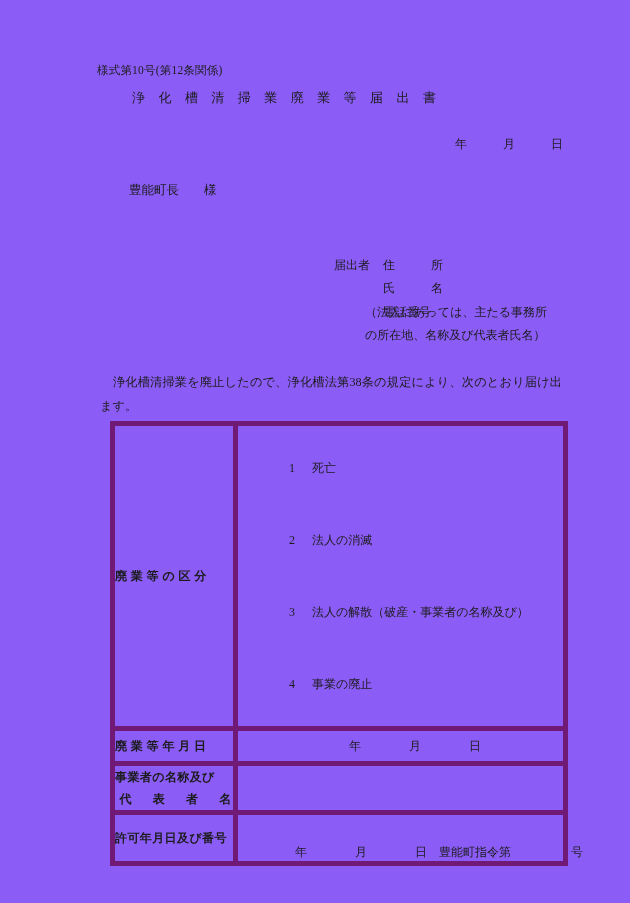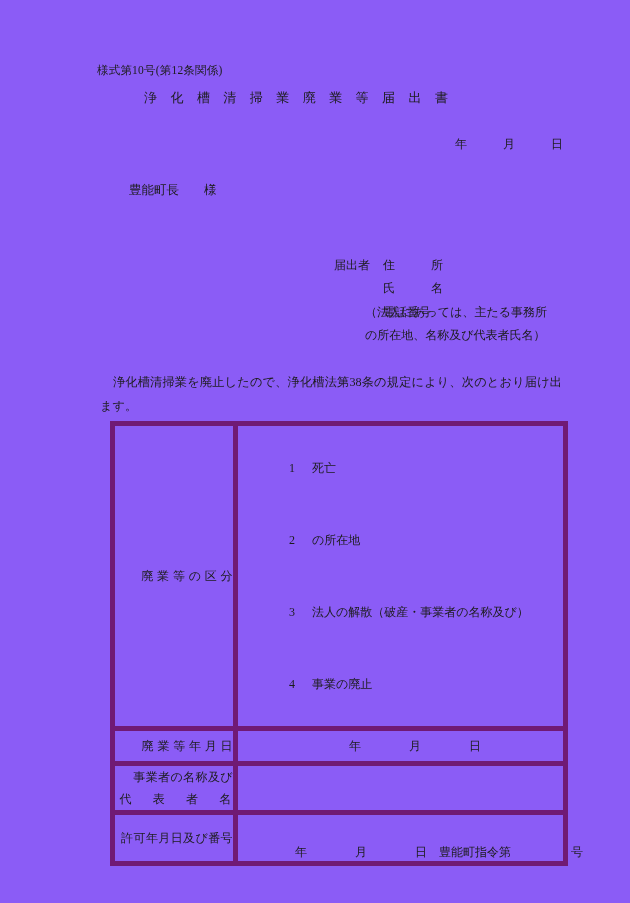--- a/index.html
+++ b/index.html
@@ -26,21 +26,21 @@
   .form-number {
     position: absolute;
     left: 97px;
     top: 63px;
     font-size: 11.5px;
     letter-spacing: 0.2px;
     white-space: nowrap;
   }
   .doc-title {
     position: absolute;
-    left: 16px;
+    left: 4px;
     top: 89px;
     width: 560px;
     text-align: center;
     font-size: 13px;
     letter-spacing: 5.1px;
     text-indent: 5.1px;
     white-space: nowrap;
   }
 
   
@@ -106,21 +106,22 @@
     table-layout: fixed;
     font-size: 12px;
   }
   .form-table td {
     border: 5px solid #701a75;
     padding: 0;
     vertical-align: middle;
   }
   .form-table td.label {
     width: 118px;
-    text-align: right;
+    text-align: left;
+    font-weight: bold;
   }
   .form-table td.value {
     width: 325px;
   }
   .label-text {
     display: block;
     white-space: pre;
     letter-spacing: 0.2px;
     line-height: 22px;
   }
@@ -200,21 +201,21 @@
       <tr class="row-kubun">
         <td class="label">
           <span class="label-text tight">廃 業 等 の 区 分</span>
         </td>
         <td class="value">
           <div class="options">
             <div class="opt">
               <span class="num">1</span><span>死亡</span>
             </div>
             <div class="opt">
-              <span class="num">2</span><span>の所在地</span>
+              <span class="num">2</span><span>法人の消滅</span>
             </div>
             <div class="opt">
               <span class="num">3</span><span>法人の解散（破産・事業者の名称及び）</span>
             </div>
             <div class="opt">
               <span class="num">4</span><span>事業の廃止</span>
             </div>
           </div>
         </td>
       </tr>

